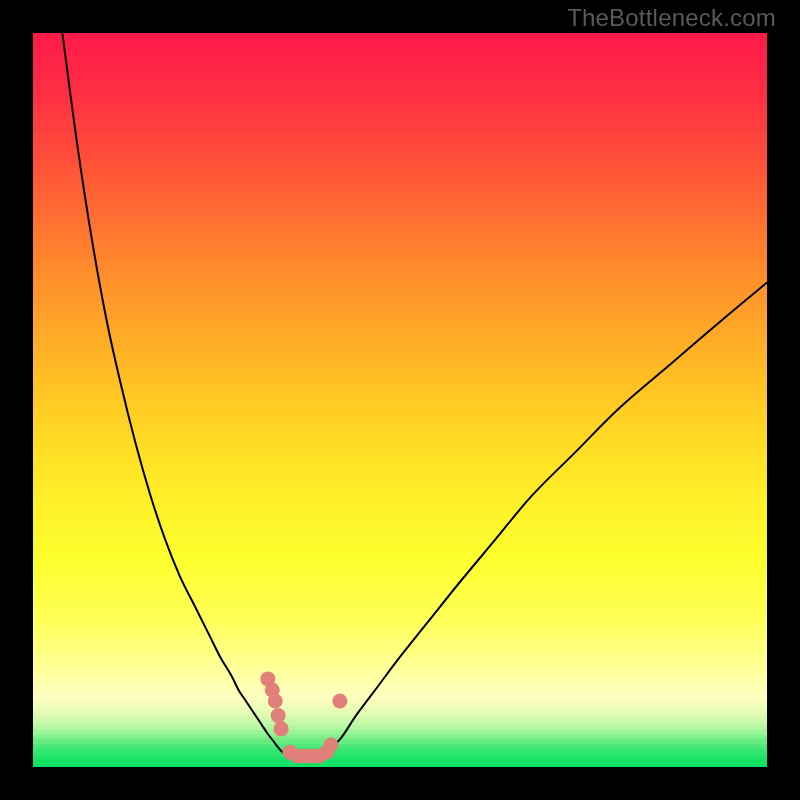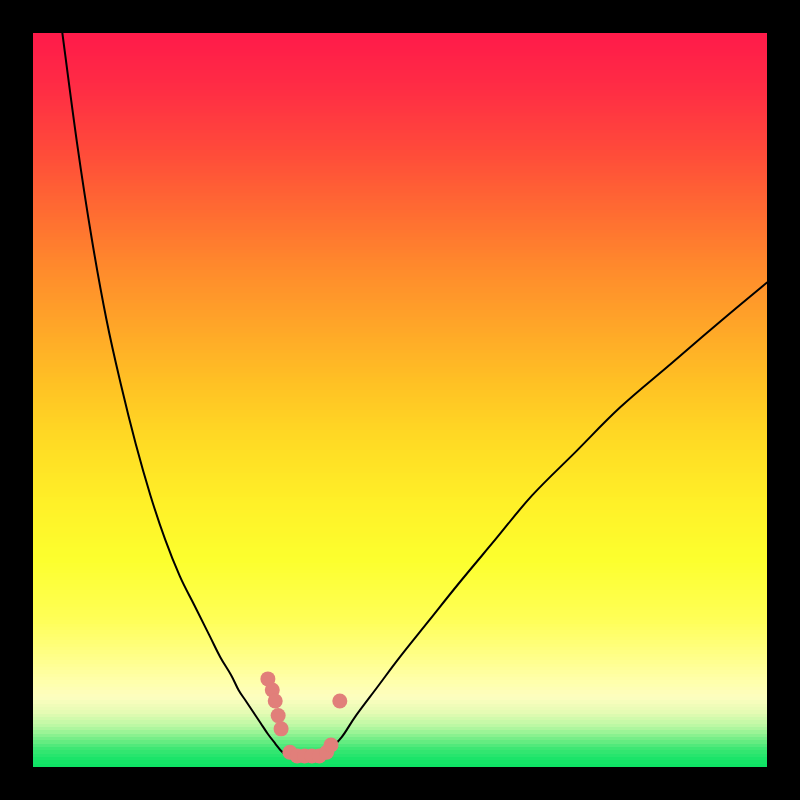--- a/index.html
+++ b/index.html
@@ -47,20 +47,21 @@
     color: #5a5a5a;
     font-size: 24px;
     font-weight: 500;
     letter-spacing: 0.2px;
   }
 </style>
 </head>
 <body>
 
 <div class="frame">
+  <div class="watermark">TheBottleneck.com</div>
   <div class="plot">
     <div class="gradient" id="gradient">
         <div class="row" style="top: 0px; height: 3.93636px; background: rgb(255, 27, 74);"></div>
         <div class="row" style="top: 3.33636px; height: 3.93636px; background: rgb(255, 28, 73);"></div>
         <div class="row" style="top: 6.67273px; height: 3.93636px; background: rgb(255, 29, 73);"></div>
         <div class="row" style="top: 10.0091px; height: 3.93636px; background: rgb(255, 30, 73);"></div>
         <div class="row" style="top: 13.3455px; height: 3.93636px; background: rgb(255, 31, 72);"></div>
         <div class="row" style="top: 16.6818px; height: 3.93636px; background: rgb(255, 32, 72);"></div>
         <div class="row" style="top: 20.0182px; height: 3.93636px; background: rgb(255, 33, 72);"></div>
         <div class="row" style="top: 23.3545px; height: 3.93636px; background: rgb(255, 35, 71);"></div>

